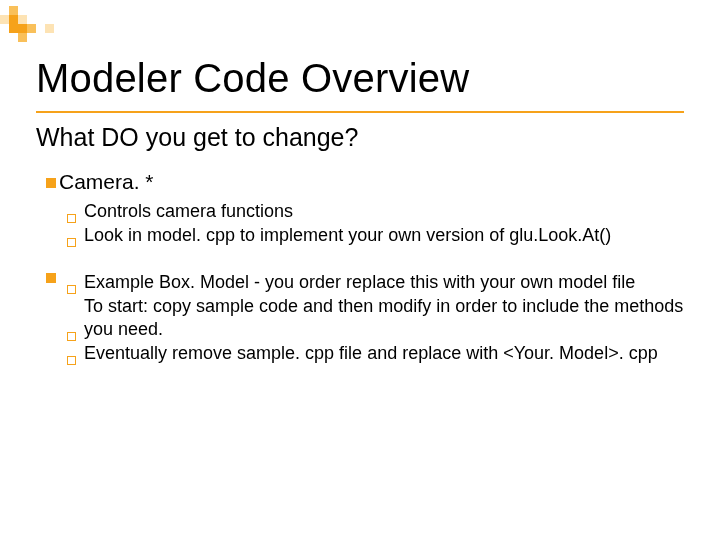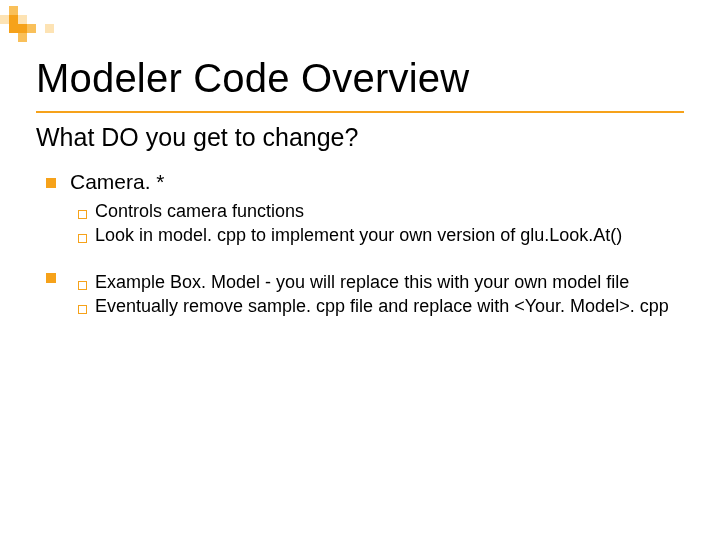--- a/index.html
+++ b/index.html
@@ -45,21 +45,21 @@
     margin-top: 10px;
     font-weight: 400;
   }
   .list {
     margin-top: 18px;
     padding-left: 10px;
   }
   .item {
     display: flex;
     align-items: flex-start;
-    gap: 14px;
+    gap: 3px;
     margin-bottom: 4px;
   }
   .bullet-sq {
     width: 10px;
     height: 10px;
     background: #f6a21a;
     margin-top: 8px;
     flex: 0 0 auto;
   }
   .item-body { flex: 1; }
@@ -67,21 +67,21 @@
     font-size: 21px;
     color: #000;
   }
   .sublist {
     margin-top: 6px;
     margin-bottom: 14px;
     padding-left: 8px;
   }
   .subitem {
     display: flex;
-    align-items: center;
+    align-items: flex-end;
     gap: 8px;
     font-size: 18px;
     color: #000;
     line-height: 1.28;
     margin-bottom: 1px;
   }
   .bullet-open {
     width: 9px;
     height: 9px;
     border: 1.5px solid #f6a21a;
@@ -143,21 +143,25 @@
         </div>
       </div>
     </div>
 
     <div class="item">
       <div class="bullet-sq"></div>
       <div class="item-body">
         <div class="sublist">
           <div class="subitem">
             <div class="bullet-open"></div>
-            <div class="subtext">Example Box. Model - you will replace this with your own model file</div>
+            <div class="subtext">Example Box. Model - you order replace this with your own model file</div>
+          </div>
+          <div class="subitem">
+            <div class="bullet-open"></div>
+            <div class="subtext">To start: copy sample code and then modify in order to include the methods you need.</div>
           </div>
           <div class="subitem">
             <div class="bullet-open"></div>
             <div class="subtext">Eventually remove sample. cpp file and replace with &lt;Your. Model&gt;. cpp</div>
           </div>
         </div>
       </div>
     </div>
 
   </div>

